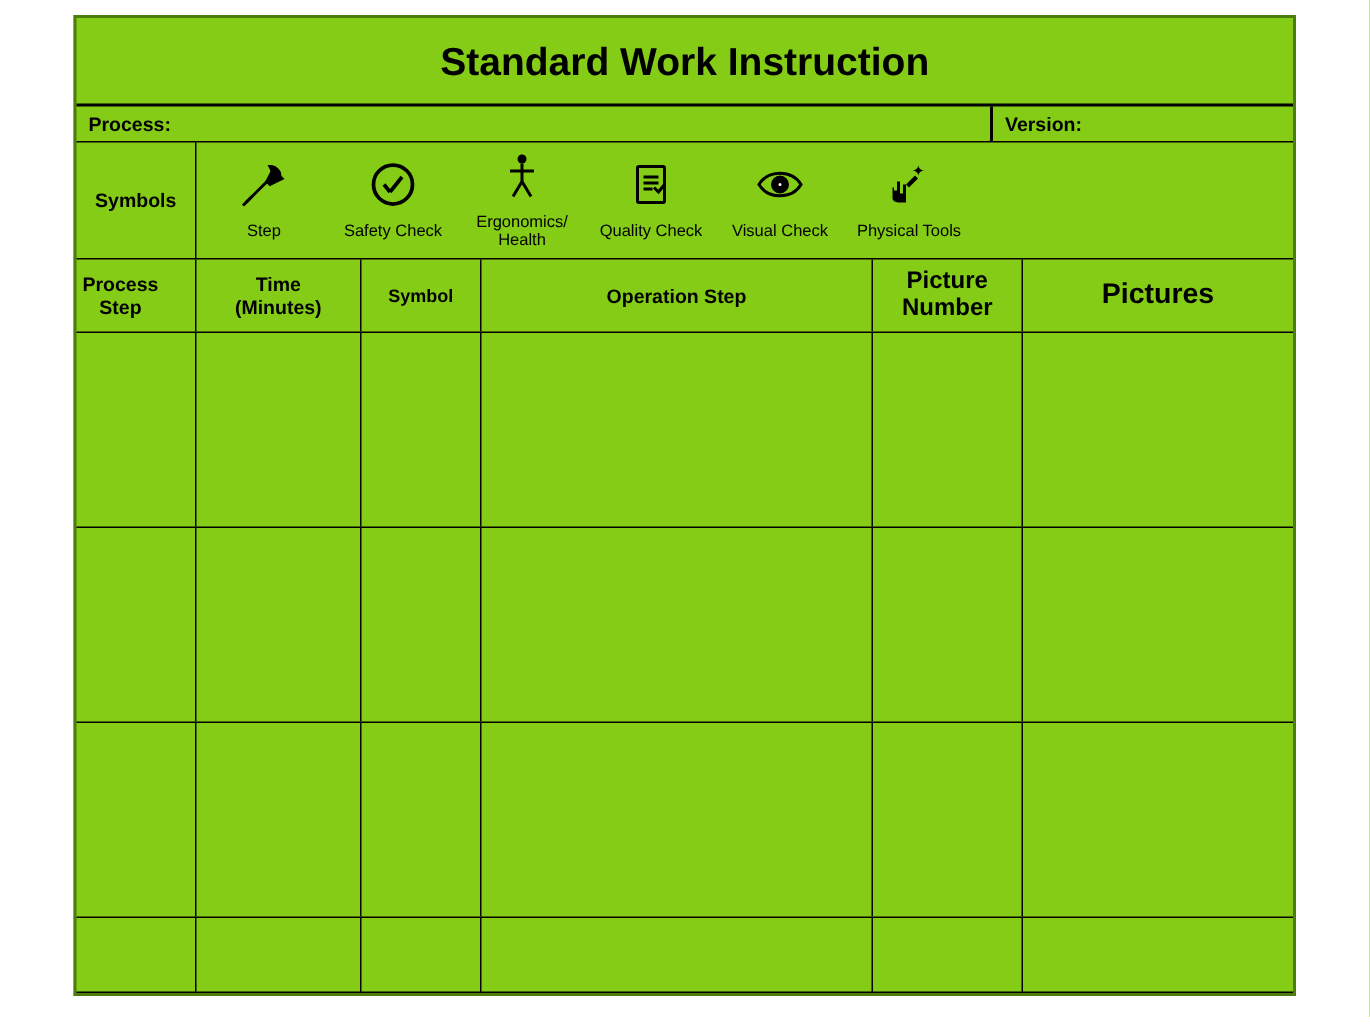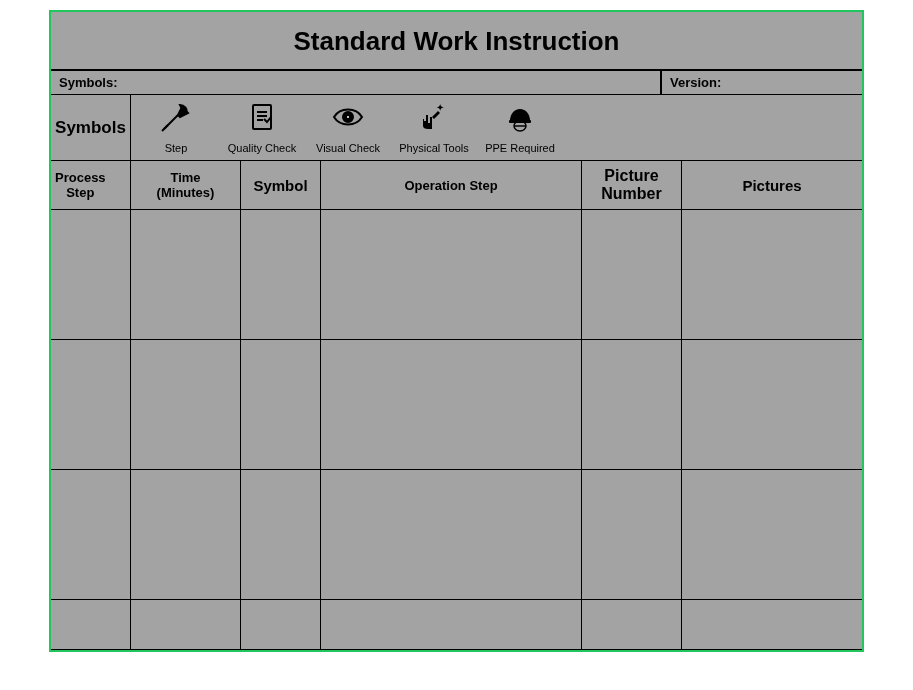--- a/index.html
+++ b/index.html
@@ -6,22 +6,22 @@
     body {
       background: #fff;
       font-family: Arial, sans-serif;
       display: flex;
       justify-content: center;
       align-items: flex-start;
       padding: 10px;
     }
     .page {
       width: 815px;
-      border: 2px solid #22c55e;
-      background: #a3a3a3;
+      border: 2px solid #4d7c0f;
+      background: #84cc16;
     }
     .title-row {
       text-align: center;
       padding: 14px 10px 12px;
       border-bottom: 2px solid #000;
     }
     .title-row h1 {
       font-size: 26px;
       font-weight: bold;
     }
@@ -48,21 +48,21 @@
       align-items: stretch;
     }
     .symbols-label {
       width: 80px;
       min-width: 80px;
       border-right: 1px solid #000;
       display: flex;
       align-items: center;
       justify-content: center;
       font-weight: bold;
-      font-size: 17px;
+      font-size: 13px;
       padding: 4px;
     }
     .symbols-list {
       display: flex;
       flex: 1;
       align-items: center;
       padding: 6px 10px;
       gap: 16px;
     }
     .symbol-item {
@@ -111,21 +111,21 @@
       padding: 6px 4px;
       display: flex;
       align-items: center;
       justify-content: center;
     }
     .col-symbol {
       width: 80px;
       min-width: 80px;
       border-right: 1px solid #000;
       font-weight: bold;
-      font-size: 15px;
+      font-size: 12px;
       text-align: center;
       padding: 6px 4px;
       display: flex;
       align-items: center;
       justify-content: center;
     }
     .col-operation {
       flex: 1;
       border-right: 1px solid #000;
       font-weight: bold;
@@ -145,21 +145,21 @@
       text-align: center;
       padding: 6px 4px;
       display: flex;
       align-items: center;
       justify-content: center;
     }
     .col-pictures {
       width: 180px;
       min-width: 180px;
       font-weight: bold;
-      font-size: 15px;
+      font-size: 19px;
       padding: 6px 4px;
       display: flex;
       align-items: center;
       justify-content: center;
     }
     .data-row {
       display: flex;
       border-bottom: 1px solid #000;
       height: 130px;
     }
@@ -191,41 +191,68 @@
 </head>
 <body>
 
 <div class="page">
 
   <div class="title-row">
     <h1>Standard Work Instruction</h1>
   </div>
 
   <div class="meta-row">
-    <div class="meta-process">Symbols:</div>
+    <div class="meta-process">Process:</div>
     <div class="meta-version">Version:</div>
   </div>
 
   <div class="symbols-row">
     <div class="symbols-label">Symbols</div>
     <div class="symbols-list">
 
       <div class="symbol-item">
         <div class="icon">
           <svg viewBox="0 0 32 32" fill="none" stroke="#000" stroke-width="2">
             <line x1="4" y1="28" x2="18" y2="14"></line>
             <path d="M18 14 l4-8 6 6-8 4z" fill="#000" stroke="#000"></path>
             <line x1="8" y1="24" x2="2" y2="30"></line>
             <path d="M20 4 C24 4 28 8 26 12 L22 8 Z" fill="#000"></path>
           </svg>
         </div>
         <span>Step</span>
       </div>
 
-
+      <div class="symbol-item">
+        <div class="icon">
+          <svg viewBox="0 0 32 32" fill="none" stroke="#000" stroke-width="2.5">
+            <circle cx="16" cy="16" r="13"></circle>
+            <line x1="10" y1="16" x2="14" y2="21"></line>
+            <line x1="14" y1="21" x2="22" y2="11"></line>
+          </svg>
+        </div>
+        <span>Safety Check</span>
+      </div>
+
+      <div class="symbol-item">
+        <div class="icon">
+          <svg viewBox="0 0 32 32" fill="#000">
+
+            <circle cx="16" cy="5" r="3"></circle>
+
+            <line x1="16" y1="8" x2="16" y2="20" stroke="#000" stroke-width="2" fill="none"></line>
+
+            <line x1="8" y1="13" x2="24" y2="13" stroke="#000" stroke-width="2"></line>
+
+            <line x1="16" y1="20" x2="10" y2="30" stroke="#000" stroke-width="2"></line>
+            <line x1="16" y1="20" x2="22" y2="30" stroke="#000" stroke-width="2"></line>
+          </svg>
+        </div>
+        <span style="white-space:pre-line;text-align:center;">Ergonomics/
+Health</span>
+      </div>
 
       <div class="symbol-item">
         <div class="icon">
           <svg viewBox="0 0 32 32" fill="none" stroke="#000" stroke-width="2">
             <rect x="7" y="4" width="18" height="24" rx="1"></rect>
             <line x1="11" y1="11" x2="21" y2="11"></line>
             <line x1="11" y1="15" x2="21" y2="15"></line>
             <line x1="11" y1="19" x2="17" y2="19"></line>
             <path d="M18 18 l3 3 4-5" stroke="#000" stroke-width="2"></path>
           </svg>
@@ -249,34 +276,20 @@
           <svg viewBox="0 0 32 32" fill="#000">
 
             <path d="M14 28 L14 16 L12 16 L12 22 L10 22 L10 14 L8 14 L8 20 L6 20 L6 18 L5 18 L5 25 C5 27 7 28 10 28 Z"></path>
             <path d="M14 16 L20 10 L22 12 L16 18 Z" fill="#000"></path>
             <text x="18" y="10" font-size="10" fill="#000">✦</text>
           </svg>
         </div>
         <span>Physical Tools</span>
       </div>
 
-      <div class="symbol-item">
-        <div class="icon">
-          <svg viewBox="0 0 32 32" fill="none" stroke="#000" stroke-width="2">
-
-            <path d="M6 20 C6 13 10 8 16 8 C22 8 26 13 26 20 Z" fill="#000" stroke="none"></path>
-            <rect x="5" y="19" width="22" height="3" rx="1" fill="#000" stroke="none"></rect>
-
-            <ellipse cx="16" cy="25" rx="6" ry="5" fill="none" stroke="#000" stroke-width="1.5"></ellipse>
-
-            <line x1="10" y1="25" x2="22" y2="25" stroke="#000" stroke-width="1.5"></line>
-          </svg>
-        </div>
-        <span>PPE Required</span>
-      </div>
 
     </div>
   </div>
 
   <div class="table-section">
 
     <div class="header-row">
       <div class="col-process-step" style="flex-direction:column;">
         <span style="white-space:pre-line;text-align:center;">Process
 Step</span>

